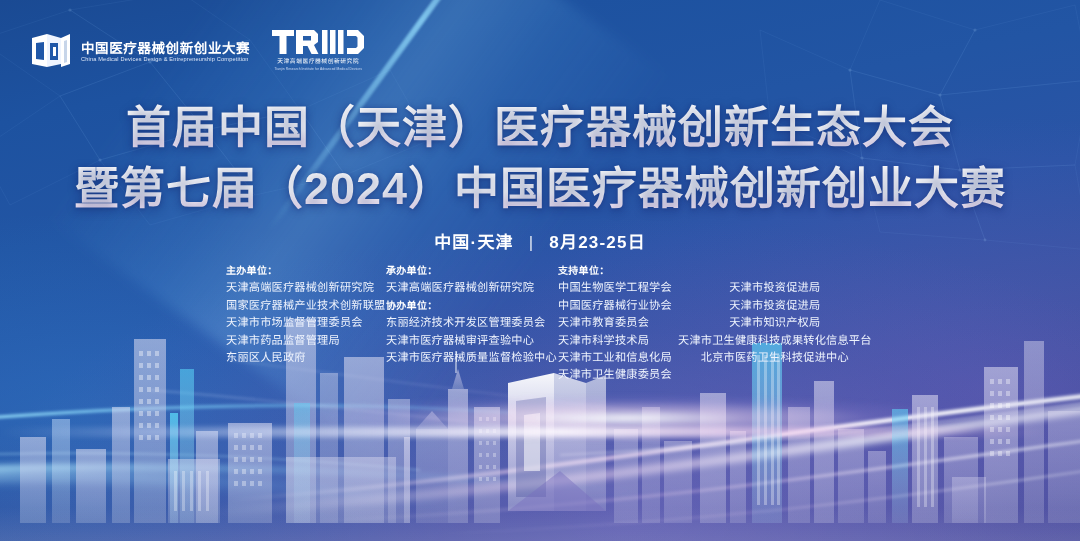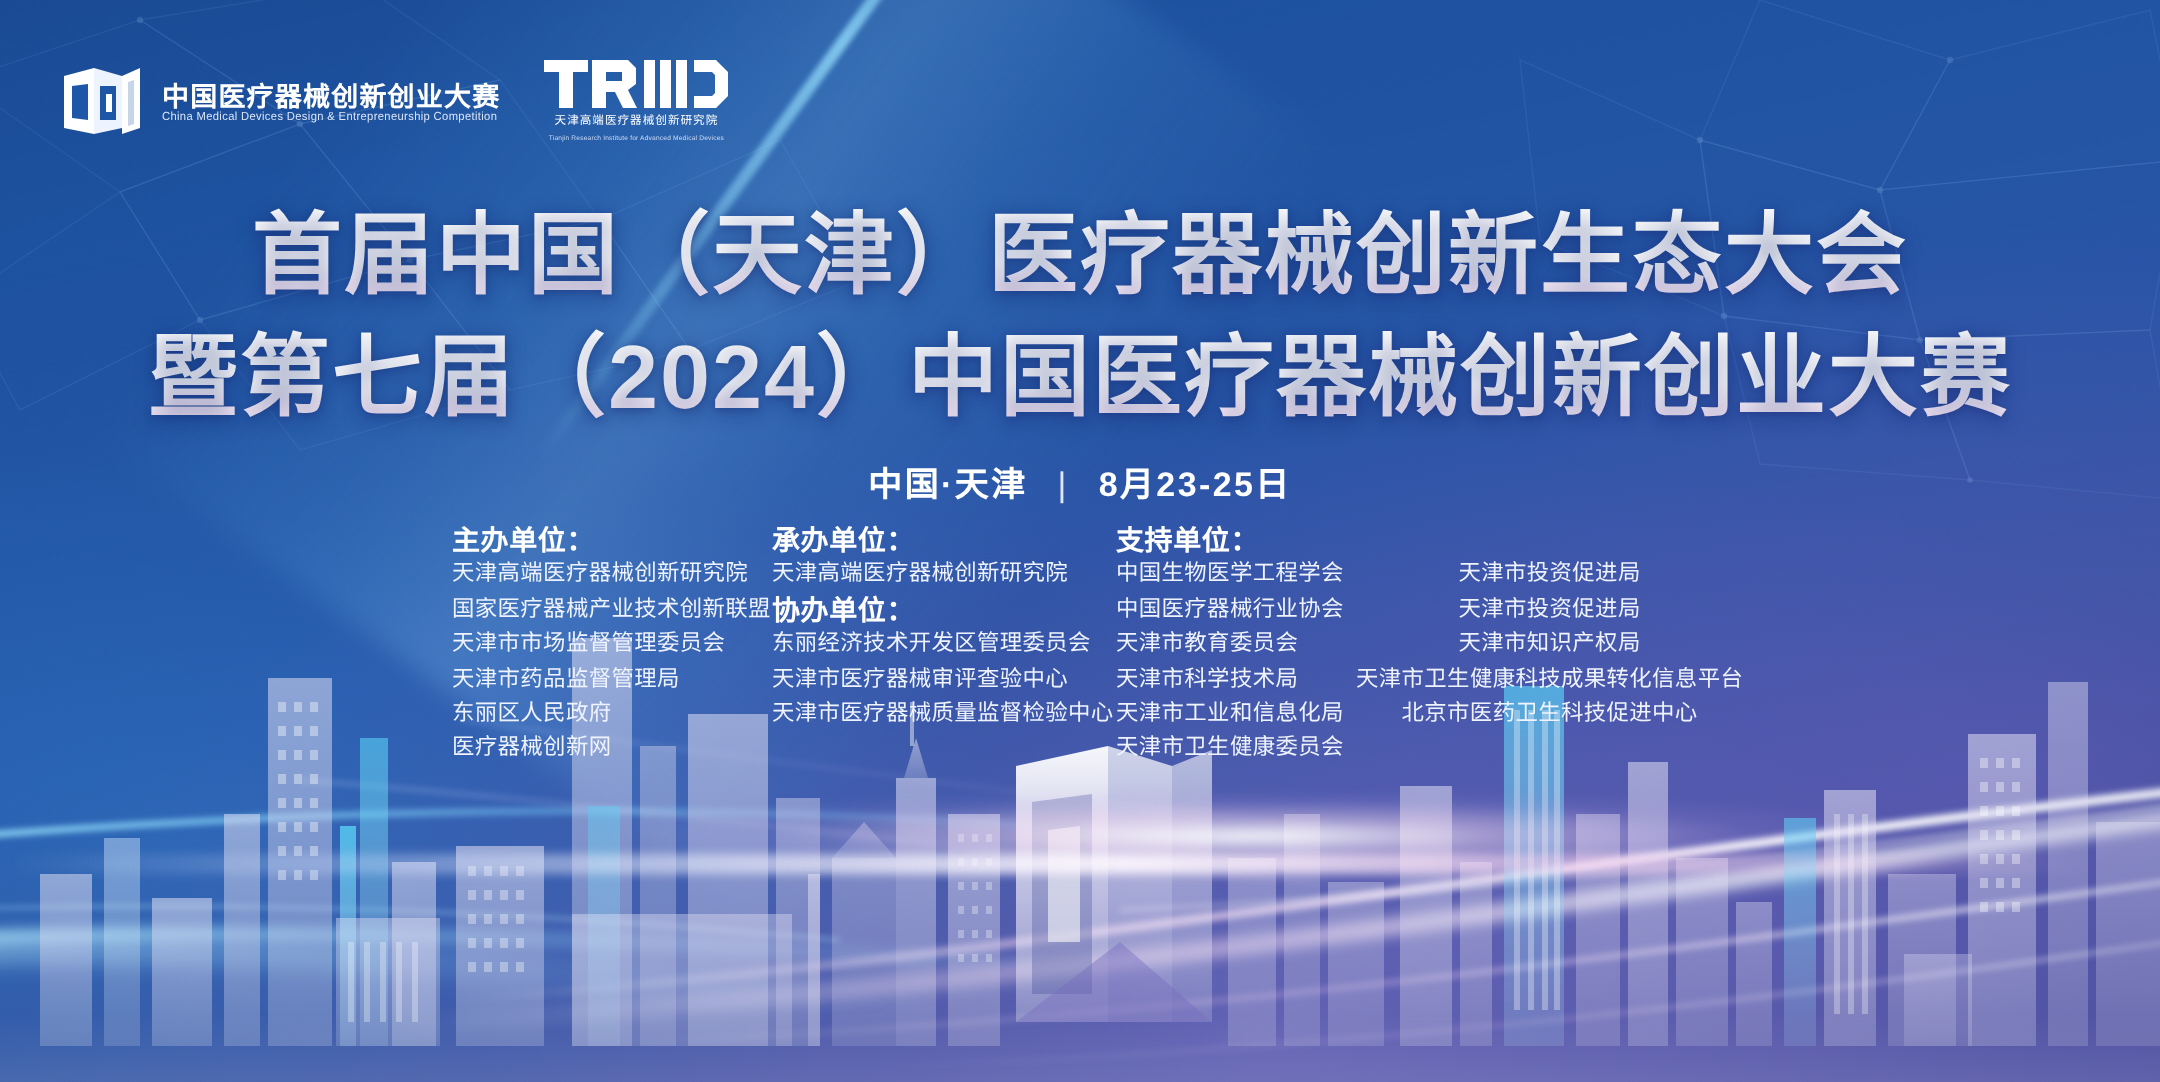--- a/index.html
+++ b/index.html
@@ -82,21 +82,21 @@
     position:absolute; left:226px; top:262px; display:flex; align-items:flex-start;
     gap:0;
   }
   .col{ display:flex; flex-direction:column; }
   .col-1{ width:160px; }
   .col-2{ width:172px; }
   .col-3{ width:120px; }
   .col-4{ width:auto;text-align:center; }
   .grp + .grp{ }
   .g-head{
-    font-size:14px; font-weight:700; color:#ffffff; line-height:17.4px;
+    font-size:10px; font-weight:700; color:#ffffff; line-height:17.4px;
     letter-spacing:.3px; white-space:nowrap;
   }
   .g-item{
     font-size:11.2px; font-weight:400; color:#eef3fd; line-height:17.4px;
     letter-spacing:.2px; white-space:nowrap;
   }
   .spacer{ height:17.4px; }
 
   
   .skyline{ position:absolute; left:0; right:0; bottom:0; height:230px; pointer-events:none; }
@@ -475,21 +475,20 @@
   <div class="orgs">
 
     <div class="col col-1">
       <div class="grp">
         <div class="g-head">主办单位：</div>
         <div class="g-item">天津高端医疗器械创新研究院</div>
         <div class="g-item">国家医疗器械产业技术创新联盟</div>
         <div class="g-item">天津市市场监督管理委员会</div>
         <div class="g-item">天津市药品监督管理局</div>
         <div class="g-item">东丽区人民政府</div>
-        <div class="g-item">医疗器械创新网</div>
       </div>
     </div>
 
     <div class="col col-2">
       <div class="grp">
         <div class="g-head">承办单位：</div>
         <div class="g-item">天津高端医疗器械创新研究院</div>
       </div>
       <div class="grp">
         <div class="g-head">协办单位：</div>

